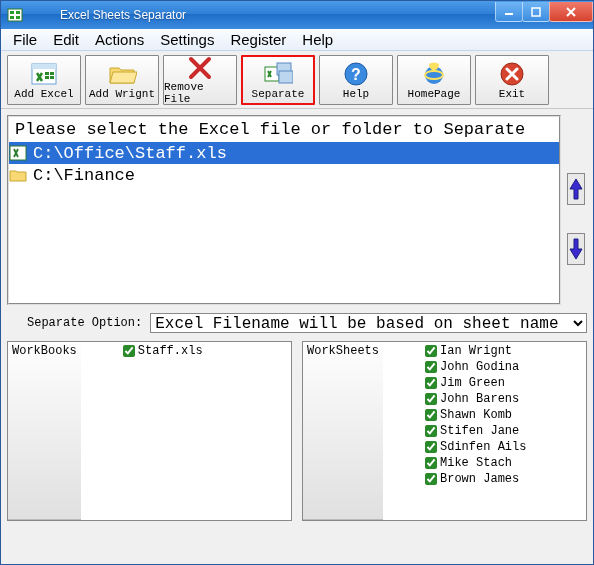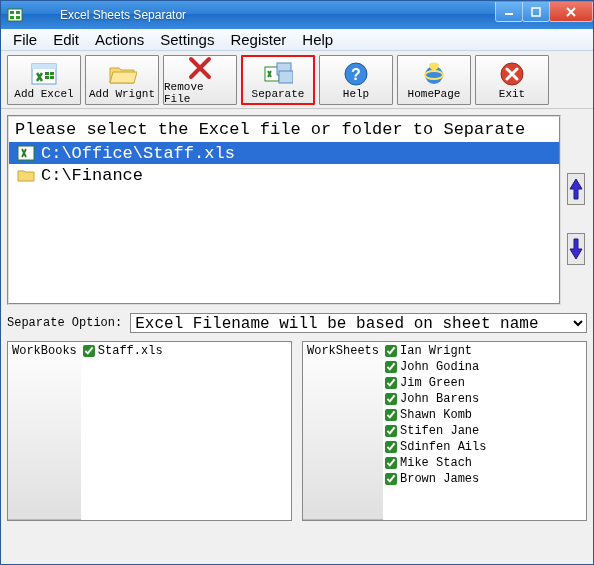--- a/index.html
+++ b/index.html
@@ -16,31 +16,31 @@
 .menubar .mitem { padding: 2px 8px; cursor: default; }
 .toolbar { height: 58px; background: #f0f0f0; border-bottom: 1px solid #c8c8c8; display: flex; align-items: center; padding: 3px 6px; gap: 4px; }
 .tbtn { width: 74px; height: 50px; border: 1px solid #888; background: linear-gradient(to bottom, #fefefe, #e8e8e8); display: flex; flex-direction: column; align-items: center; justify-content: center; cursor: pointer; border-radius: 1px; }
 .tbtn.hl { border: 2px solid #e11; }
 .tbtn .ico { height: 28px; display: flex; align-items: center; justify-content: center; }
 .tbtn .lbl { font-size: 11px; font-family: "Courier New", monospace; }
 .content { flex: 1; padding: 6px; display: flex; flex-direction: column; gap: 6px; background: #f0f0f0; }
 .filebox-wrap { display: flex; gap: 6px; }
 .filebox { flex: 1; border: 2px groove #ddd; background: #fff; height: 190px; font-family: "Courier New", monospace; font-size: 17px; overflow: hidden; }
 .filebox .hdr { padding: 3px 6px; background: #fff; }
-.fileitem { display: flex; align-items: center; height: 22px; padding: 0 8px; gap: 6px; }
+.fileitem { display: flex; align-items: center; height: 22px; padding: 0 0; gap: 6px; }
 .fileitem.sel { background: #2a6fd6; color: #fff; }
 .fileitem .fico { width: 18px; height: 16px; }
 .arrows { width: 20px; display: flex; flex-direction: column; gap: 28px; padding-top: 58px; }
 .arrowbtn { width: 18px; height: 32px; background: #e8e8e8; border: 1px solid #888; display: flex; align-items: center; justify-content: center; cursor: pointer; }
-.optrow { display: flex; align-items: center; gap: 8px; font-family: "Courier New", monospace; font-size: 12px; padding: 2px 0; }
+.optrow { display: flex; align-items: center; gap: 8px; font-family: "Courier New", monospace; font-size: 12px; padding: 2px 0; margin-left: 20px; }
 .optrow select { flex: 1; font-family: "Courier New", monospace; font-size: 16px; height: 20px; border: 1px solid #888; background: #fff; }
 .lists { display: flex; gap: 10px; flex: 1; }
 .listbox { flex: 1; border: 1px solid #888; background: #fff; font-family: "Courier New", monospace; font-size: 12px; display: flex; flex-direction: row; height: 180px; }
 .listbox .lhdr { background: linear-gradient(to bottom, #fefefe, #e0e0e0); border-bottom: 1px solid #bbb; padding: 2px 4px; }
-.listbox .lbody { flex: 1; overflow: auto; padding: 1px 2px; }
+.listbox .lbody { flex: 1; overflow: auto; padding: 1px 2px; margin-left: 40px; }
 .chkrow { display: flex; align-items: center; gap: 3px; height: 16px; }
 .chkrow input { width: 12px; height: 12px; accent-color: #2a8a2a; }
 </style>
 </head>
 <body>
 
 <div class="window">
 
   <div class="titlebar">
     <span class="ticon">

